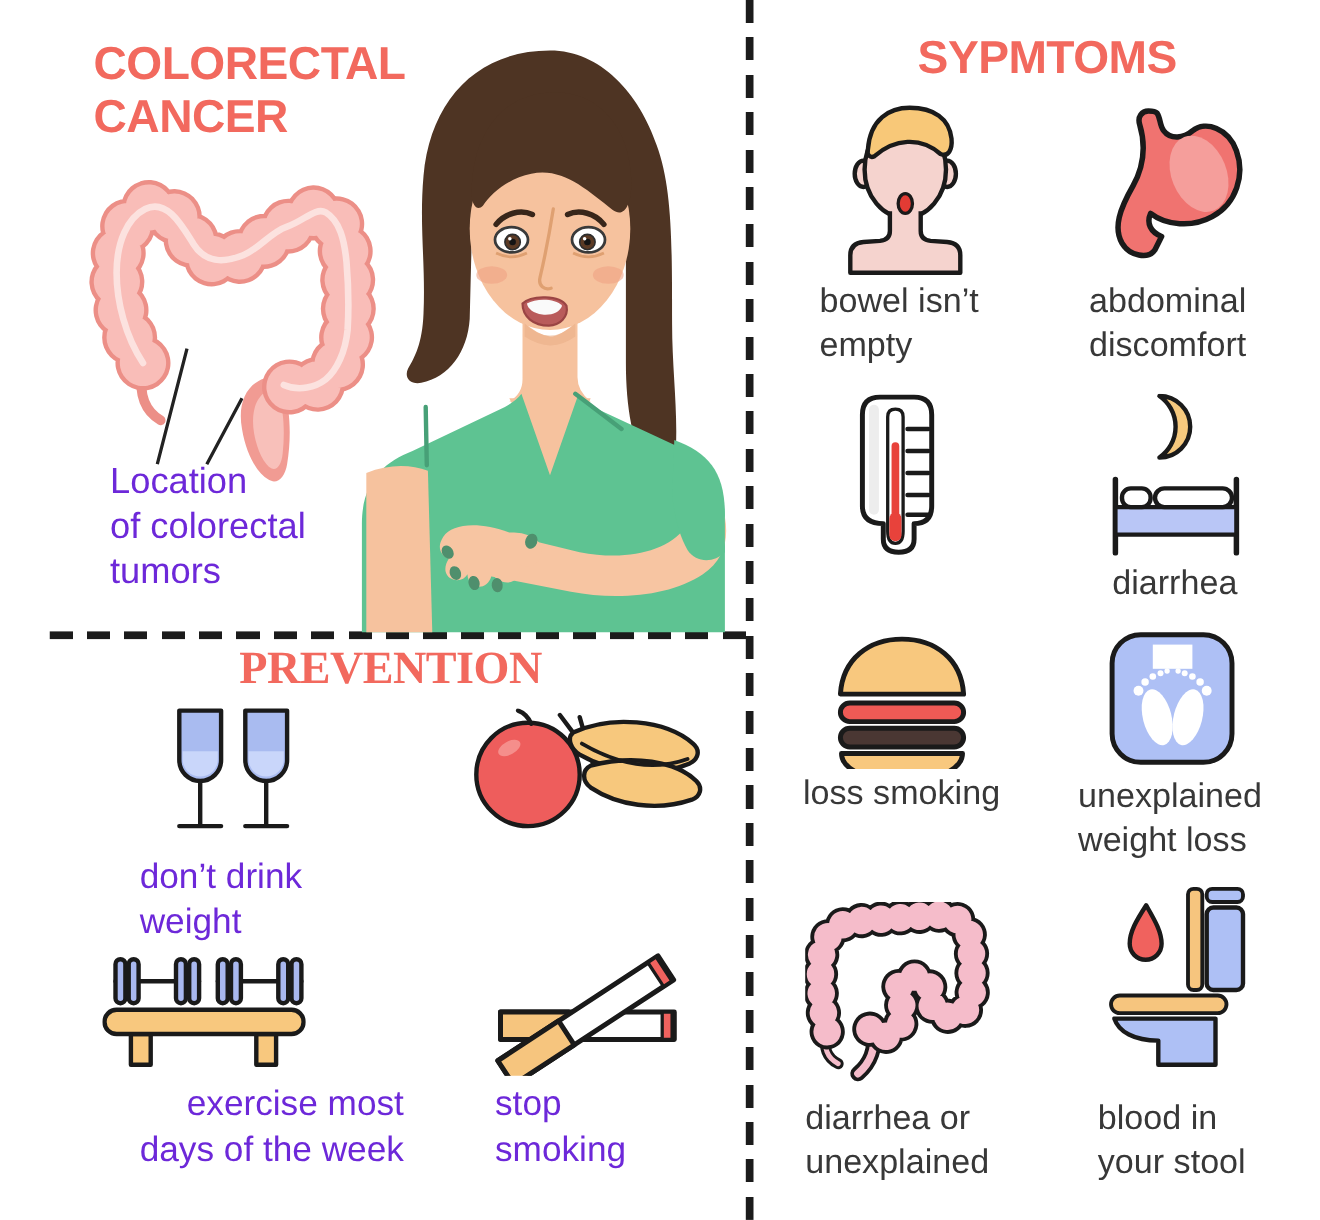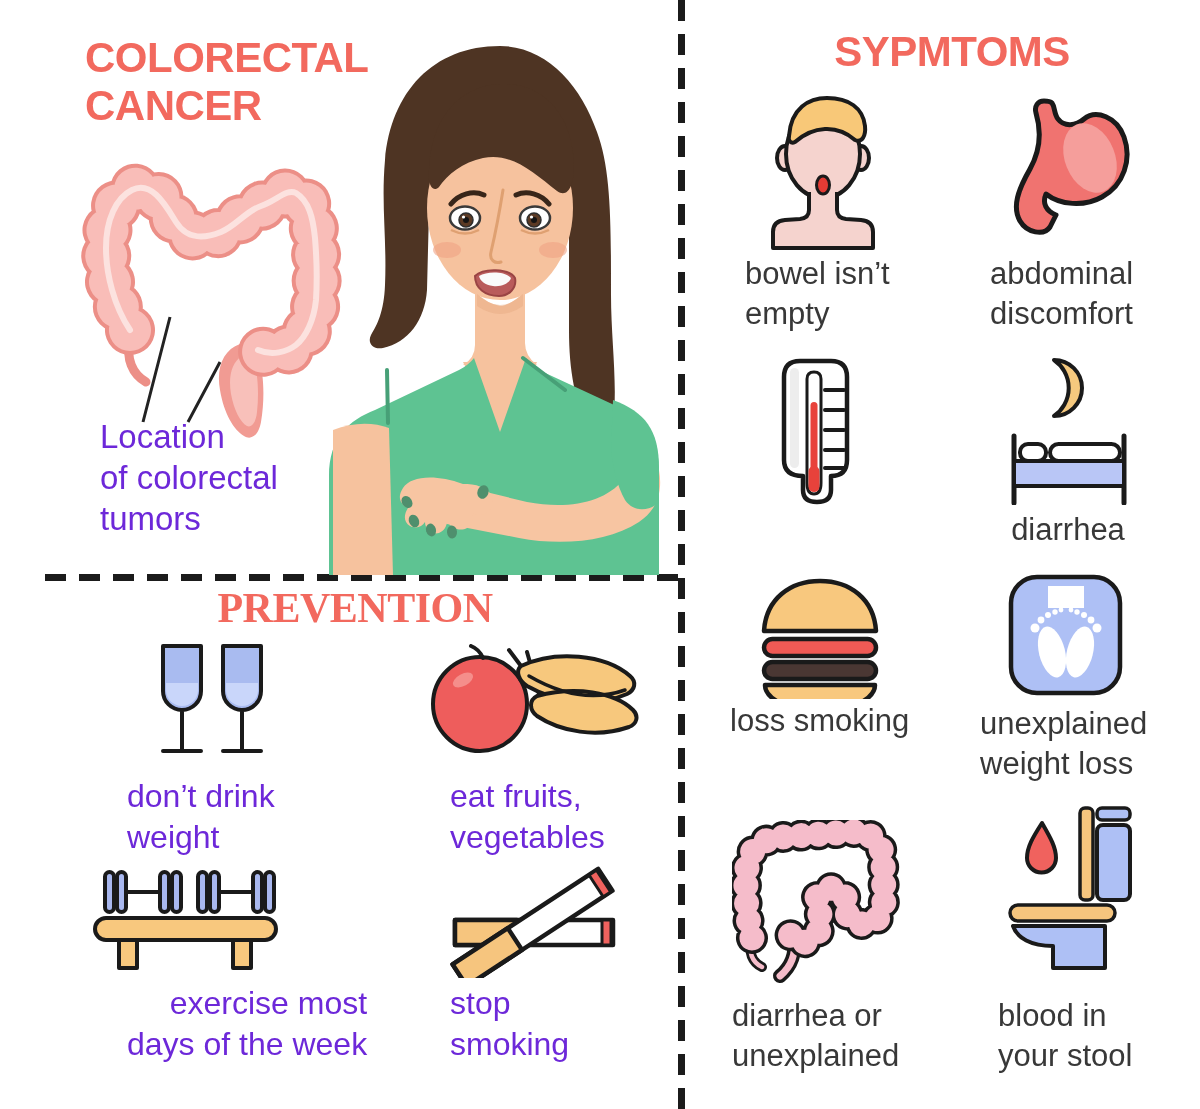--- a/index.html
+++ b/index.html
@@ -148,22 +148,20 @@
       <circle cx="55" cy="60" r="47" fill="#EE5D5C"></circle>
       <path d="M58,14 Q54,5 46,2" fill="none"></path>
       <path d="M96,22 C130,6 180,10 205,32 C212,38 210,46 202,50 C170,64 130,58 102,42
                C94,37 90,27 96,22 Z" fill="#F7C87D"></path>
       <path d="M112,52 C150,42 190,48 208,66 C214,72 212,80 204,83 C172,94 136,88 112,72
                C104,66 104,56 112,52 Z" fill="#F7C87D"></path>
       <path d="M104,32 C140,53 172,56 200,46" fill="none" stroke-width="3.5"></path>
     </g>
     <ellipse cx="38" cy="36" rx="11" ry="6" transform="rotate(-28 38 36)" fill="#F58E8B"></ellipse>
   </svg>
-  <div class="abs label-lg" style="left:405px;top:776px;">eat fruits,
-vegetables</div>
 
   <svg class="abs" style="left:48px;top:866px;" width="185" height="106" viewBox="0 0 185 106">
     <g stroke="#1a1a1a" stroke-width="4" stroke-linejoin="round" stroke-linecap="round">
       <path d="M12,26 H88 M105,26 H181" fill="none"></path>
       <g fill="#A9B8EF">
         <rect x="12" y="6" width="9" height="40" rx="4.5"></rect>
           <rect x="24" y="6" width="9" height="40" rx="4.5"></rect>
         <rect x="67" y="6" width="9" height="40" rx="4.5"></rect>
           <rect x="79" y="6" width="9" height="40" rx="4.5"></rect>
         <rect x="105" y="6" width="9" height="40" rx="4.5"></rect>

